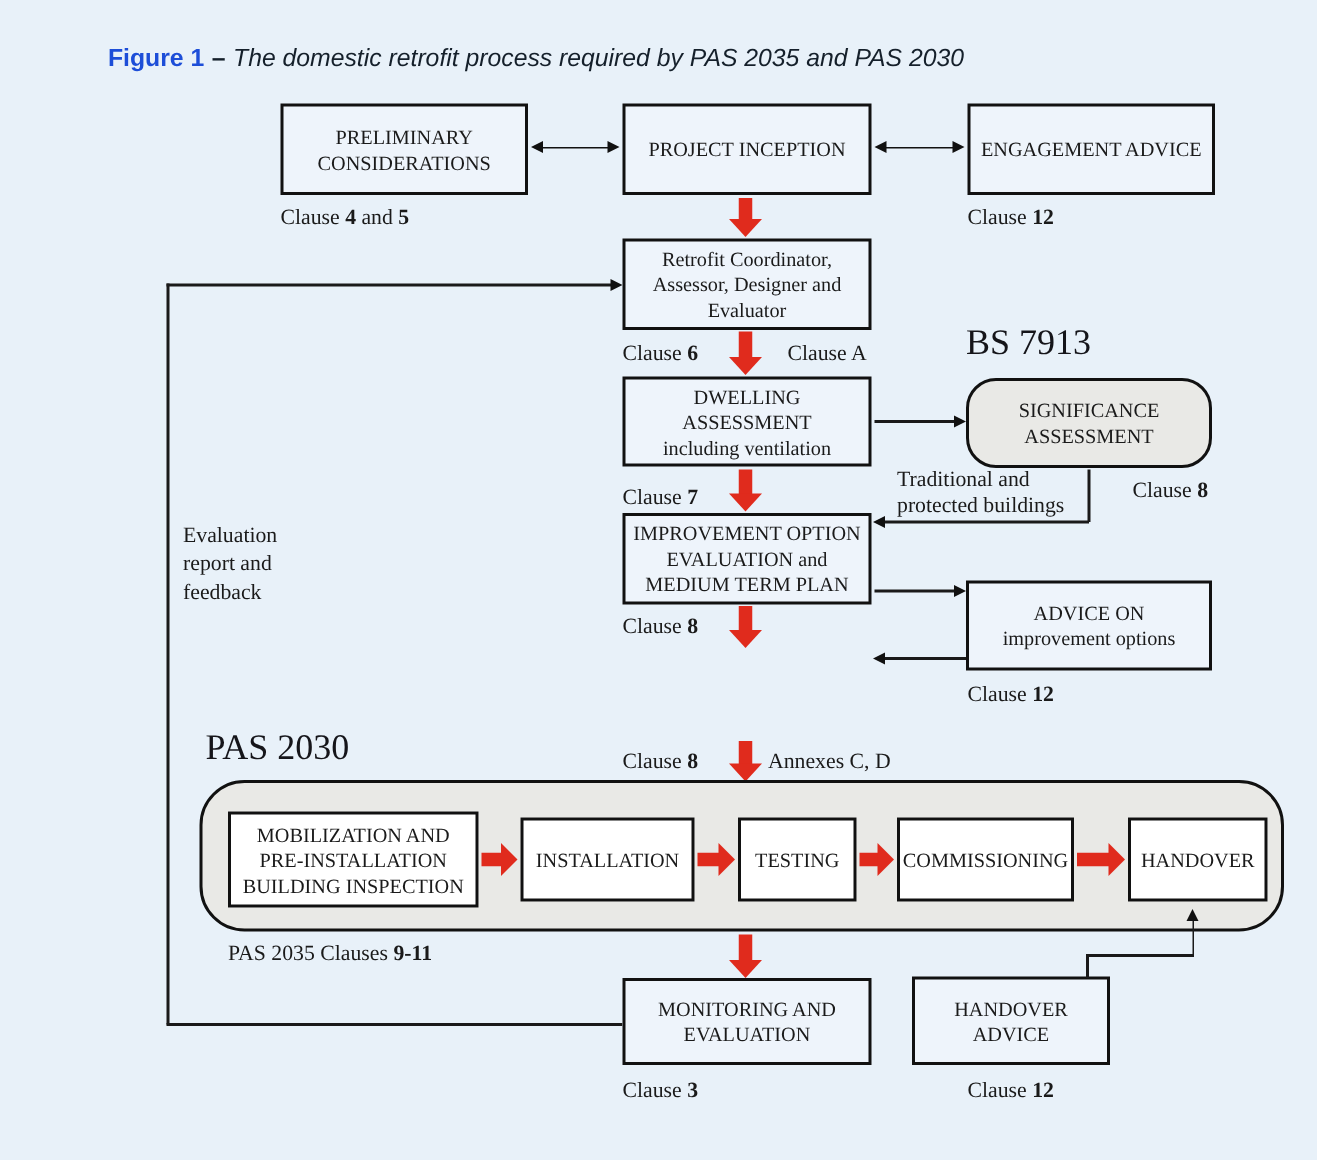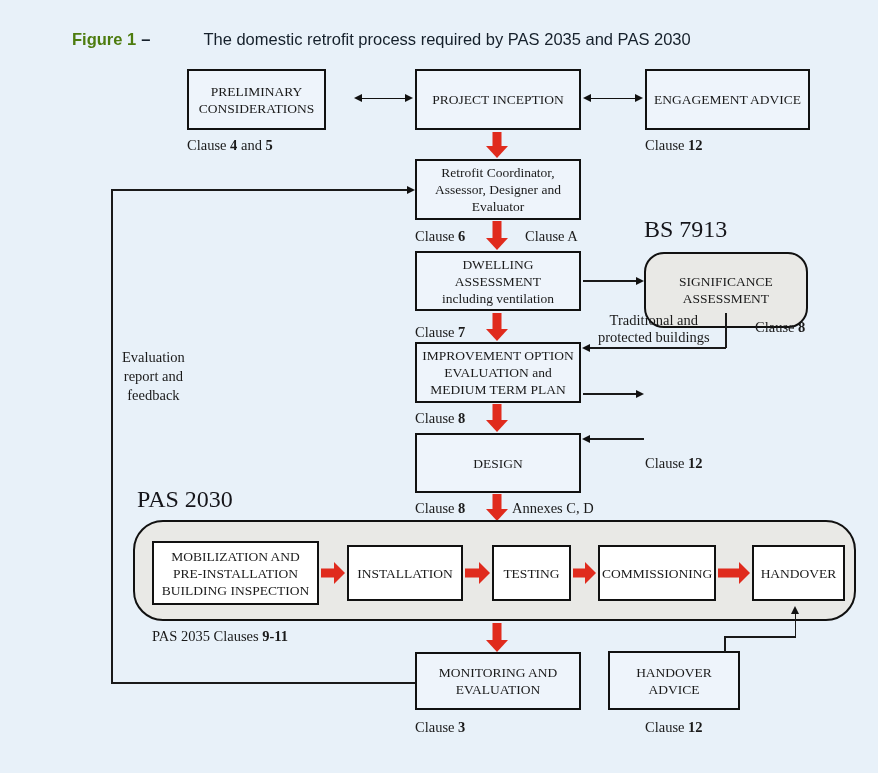--- a/index.html
+++ b/index.html
@@ -12,23 +12,23 @@
     overflow:hidden;
   }
   .canvas{position:absolute;left:0;top:0;width:878px;height:773px;}
 
   
   .title{
     position:absolute;left:72px;top:30px;
     font-family:"Liberation Sans", sans-serif;
     font-size:16.5px;color:#15202b;white-space:nowrap;
   }
-  .title .fig{color:#4d7c0f;font-weight:bold;}
+  .title .fig{color:#1d4ed8;font-weight:bold;}
   .title .sep{margin:0 5px;font-weight:bold;color:#15202b;}
-  .title .ttl{margin-left:48px;}
+  .title .ttl{font-style:italic;}
 
   
   .box{
     position:absolute;
     background:#eef4fb;
     border:2.5px solid #111;
     display:flex;align-items:center;justify-content:center;
     text-align:center;
     font-size:13.5px;line-height:17px;
     box-sizing:border-box;
@@ -39,21 +39,21 @@
   .container-pas{
     position:absolute;
     background:#e9e9e6;
     border:2.5px solid #111;
     border-radius:30px;
     box-sizing:border-box;
   }
 
   
   .clause{
-    position:absolute;font-size:14.5px;line-height:17px;white-space:nowrap;text-align:center;
+    position:absolute;font-size:14.5px;line-height:17px;white-space:nowrap;
   }
   .biglabel{
     position:absolute;font-size:24px;line-height:26px;white-space:nowrap;color:#15151a;
   }
   .multiline{white-space:normal;}
 
   
   .ln{position:absolute;background:#1a1a1a;}
   .h15{height:1.6px;}
   .w15{width:1.6px;}
@@ -88,21 +88,21 @@
   <div class="title">
     <span class="fig">Figure 1</span><span class="sep">–</span><span class="ttl">The domestic retrofit process required by PAS 2035 and PAS 2030</span>
   </div>
 
   <div class="ln h15" style="left:111px;top:189px;width:298px;"></div>
   <div class="ah right" style="left:407px;top:185.5px;"></div>
   <div class="ln w15" style="left:111px;top:189px;height:494px;"></div>
   <div class="ln h15" style="left:111px;top:682px;width:304px;"></div>
   <div class="clause multiline" style="left:122px;top:348px;line-height:19px;">Evaluation<br>report and<br>feedback</div>
 
-  <div class="box" style="left:187px;top:69px;width:139px;height:61px;">
+  <div class="box" style="left:187px;top:69px;width:165px;height:61px;">
       <span>PRELIMINARY<br>CONSIDERATIONS</span>
     </div>
   <div class="box" style="left:415px;top:69px;width:166px;height:61px;">
       <span>PROJECT INCEPTION</span>
     </div>
   <div class="box" style="left:645px;top:69px;width:165px;height:61px;">
       <span>ENGAGEMENT ADVICE</span>
     </div>
 
   <div class="dbl" style="left:354px;top:94px;width:59px;">
@@ -137,49 +137,49 @@
   <div class="box" style="left:415px;top:251px;width:166px;height:60px;">
       <span>DWELLING<br>ASSESSMENT<br>including ventilation</span>
     </div>
   <div class="clause" style="left:415px;top:324px;"><span>Clause </span><b>7</b></div>
   <div class="rav" style="left:486px;top:313px;height:28px;">
       <div class="stem"></div>
       <div class="head"></div>
     </div>
 
   <div class="biglabel" style="left:644px;top:216px;">BS 7913</div>
-  <div class="box grey" style="left:644px;top:252px;width:164px;height:76px;">
+  <div class="box grey" style="left:644px;top:252px;width:164px;height:60px;">
       <span>SIGNIFICANCE<br>ASSESSMENT</span>
     </div>
   <div class="ln h15" style="left:583px;top:280px;width:54px;"></div>
   <div class="ah right" style="left:636px;top:276.5px;"></div>
   <div class="ln w15" style="left:725px;top:313px;height:35px;"></div>
   <div class="ln h15" style="left:589px;top:347px;width:137px;"></div>
   <div class="ah left" style="left:582px;top:343.5px;"></div>
   <div class="clause multiline" style="left:598px;top:312px;line-height:17px;">Traditional and<br>protected buildings</div>
   <div class="clause" style="left:755px;top:319px;"><span>Clause </span><b>8</b></div>
 
   <div class="box" style="left:415px;top:342px;width:166px;height:61px;">
       <span>IMPROVEMENT OPTION<br>EVALUATION and<br>MEDIUM TERM PLAN</span>
     </div>
   <div class="clause" style="left:415px;top:410px;"><span>Clause </span><b>8</b></div>
   <div class="rav" style="left:486px;top:404px;height:28px;">
       <div class="stem"></div>
       <div class="head"></div>
     </div>
 
+  <div class="box" style="left:644px;top:387px;width:164px;height:60px;">
+      <span>ADVICE ON<br>improvement options</span>
+    </div>
   <div class="ln h15" style="left:583px;top:393px;width:54px;"></div>
   <div class="ah right" style="left:636px;top:389.5px;"></div>
   <div class="ln h15" style="left:589px;top:438px;width:55px;"></div>
   <div class="ah left" style="left:582px;top:434.5px;"></div>
   <div class="clause" style="left:645px;top:455px;"><span>Clause </span><b>12</b></div>
 
-  <div class="box" style="left:415px;top:433px;width:166px;height:60px;">
-      <span>DESIGN</span>
-    </div>
   <div class="clause" style="left:415px;top:500px;"><span>Clause </span><b>8</b></div>
   <div class="clause" style="left:512px;top:500px;"><span>Annexes C, D</span></div>
   <div class="rav" style="left:486px;top:494px;height:27px;">
       <div class="stem"></div>
       <div class="head"></div>
     </div>
 
   <div class="biglabel" style="left:137px;top:486px;">PAS 2030</div>
   <div class="container-pas" style="left:133px;top:520px;width:723px;height:101px;"></div>
 

